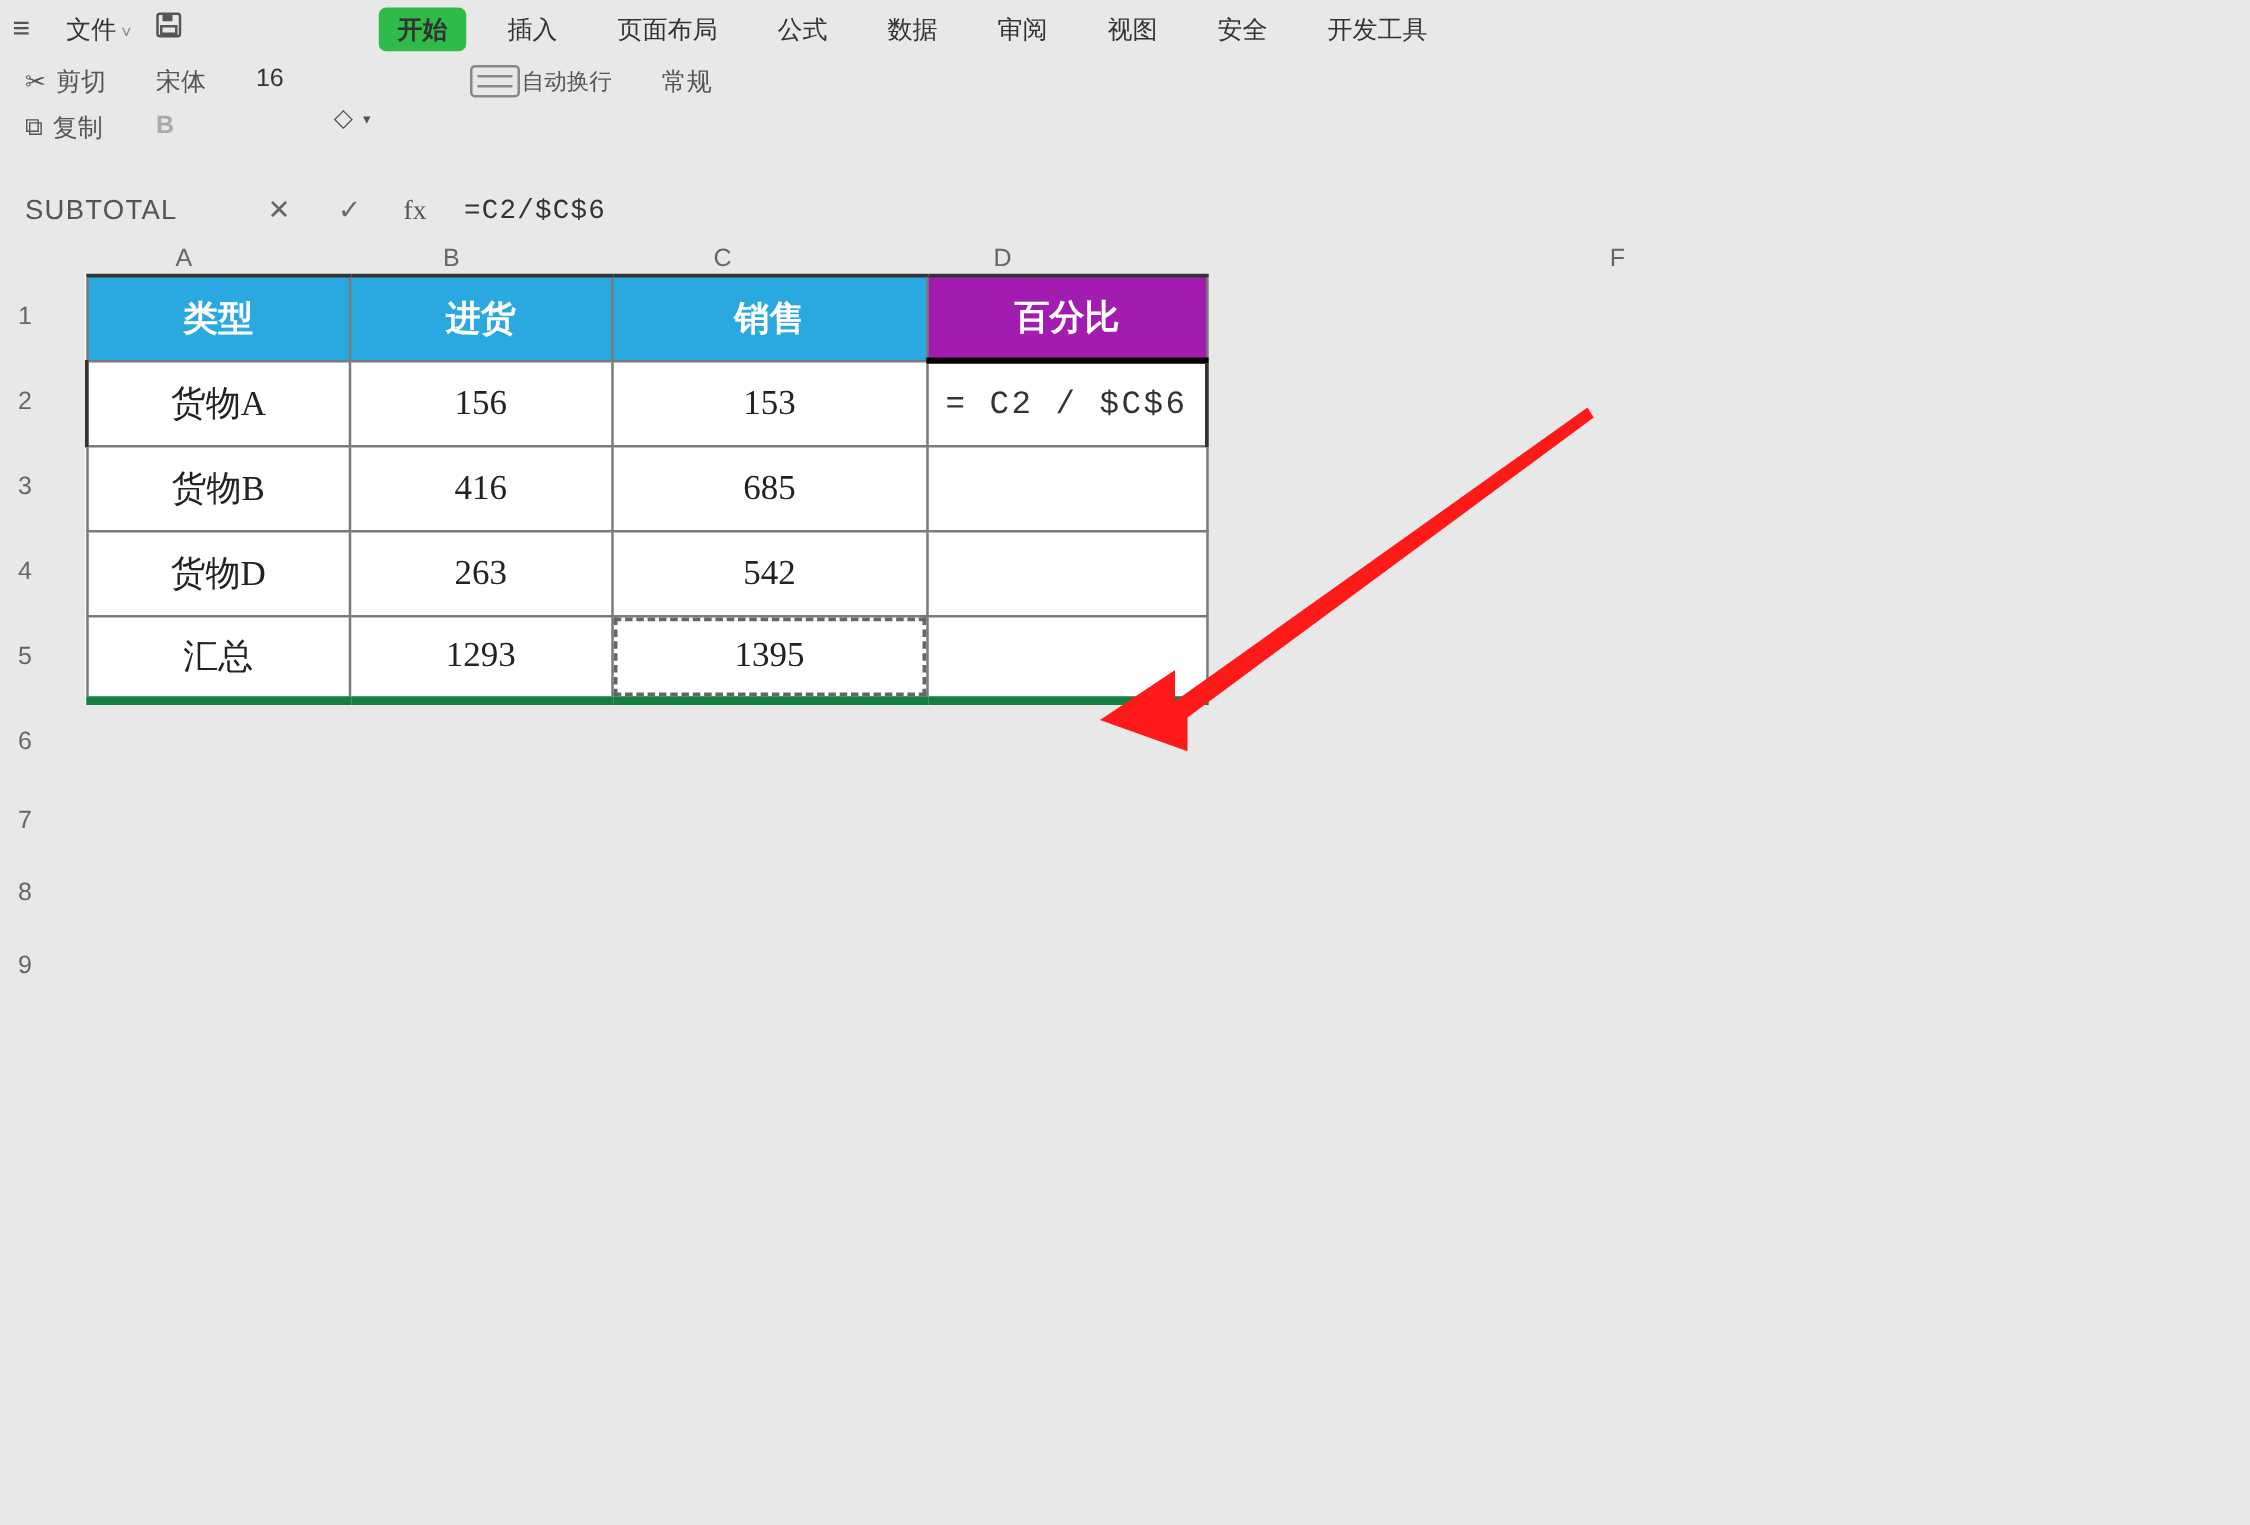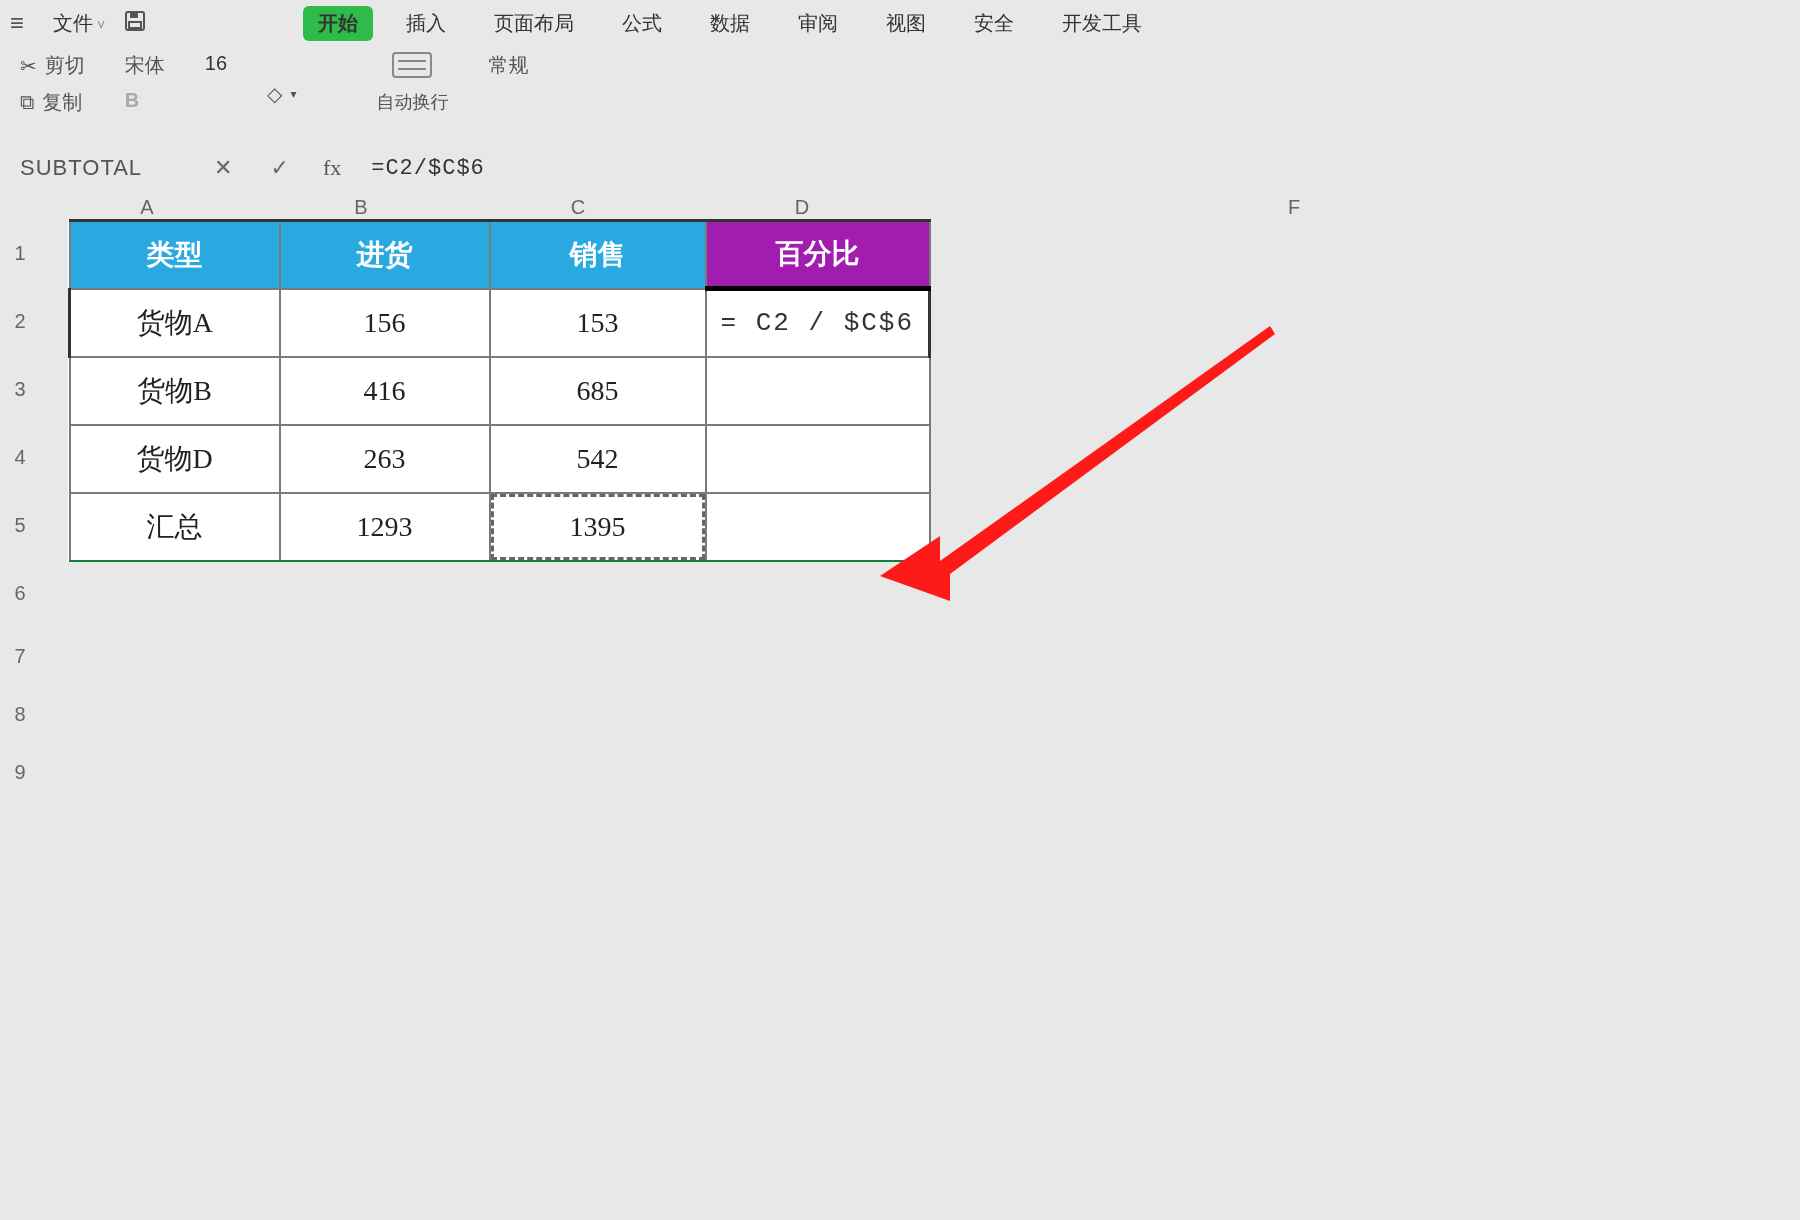--- a/index.html
+++ b/index.html
@@ -41,21 +41,21 @@
   align-items: flex-start;
   padding: 6px 20px 10px 20px;
   gap: 40px;
   font-size: 20px;
   color: #555;
 }
 .toolbar .group { display: flex; flex-direction: column; gap: 10px; }
 .toolbar .item { display: flex; align-items: center; gap: 8px; }
 .toolbar .fontname { color:#555; }
 .toolbar .fontsize { color:#333; }
-.toolbar .wrap-group { display:flex; flex-direction:column; align-items:center; gap:12px; font-size:18px; color:#555;}
+.toolbar .wrap-group { display:flex; flex-direction:row; align-items:center; gap:1px; font-size:18px; color:#555;}
 .wrap-icon { width:40px; height:26px; border:2px solid #888; border-radius:4px; position:relative;}
 .wrap-icon::before, .wrap-icon::after { content:""; position:absolute; left:4px; right:4px; height:2px; background:#888;}
 .wrap-icon::before { top:6px;} .wrap-icon::after { top:14px;}
 
 
 .formula-bar {
   display: flex;
   align-items: center;
   height: 44px;
   padding: 0 20px;
@@ -121,30 +121,30 @@
   border:2px solid #7a7a7a;
   height:68px;
   font-size:28px;
   text-align:center;
   font-family:"SimSun","Times New Roman",serif;
   color:#222;
   background:#fff;
 }
 table.data td.colA { width:210px;}
 table.data td.colB { width:210px;}
-table.data td.colC { width:216px;}
+table.data td.colC { width:252px;}
 table.data td.colD { width:224px;}
 table.data td.active-cell {
   font-family:"Courier New",monospace;
   font-size:26px;
   letter-spacing:2px;
   color:#333;
   position:relative;
 }
-table.data tr.last td { border-bottom:2px solid #15803d;}
+table.data tr.last td { border-bottom:7px solid #15803d;}
 td.marching {
   background:#c6c6c6;
   position:relative;
 }
 td.marching::after{
   content:"";
   position:absolute; inset:0;
   border:3px dashed #666;
   pointer-events:none;
 }

